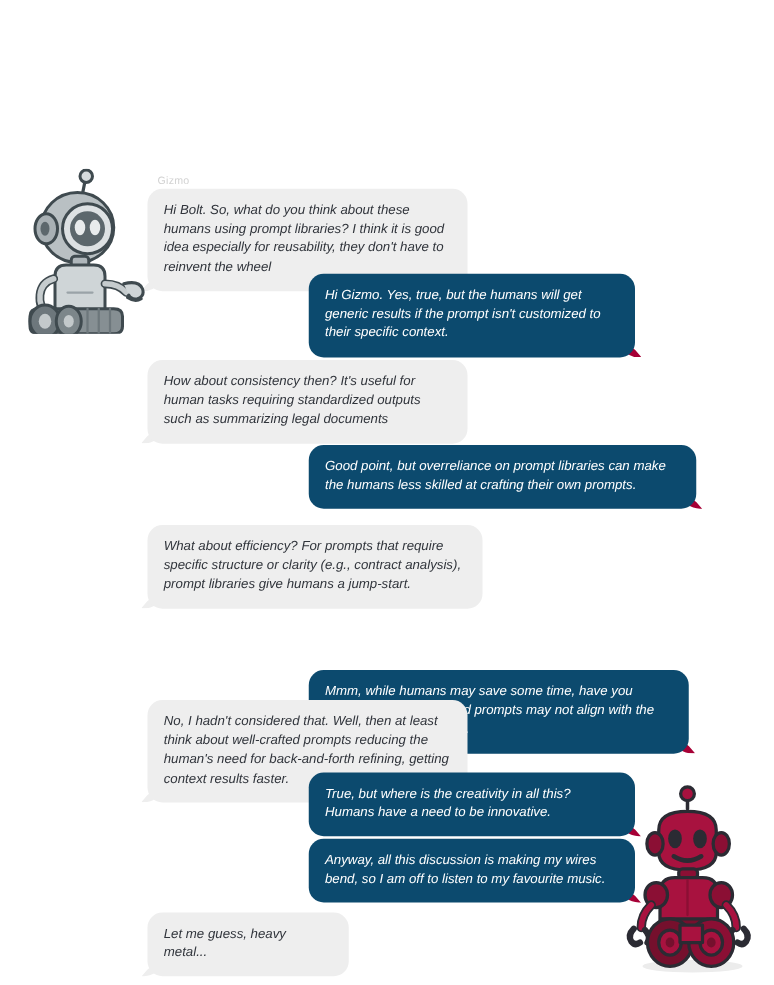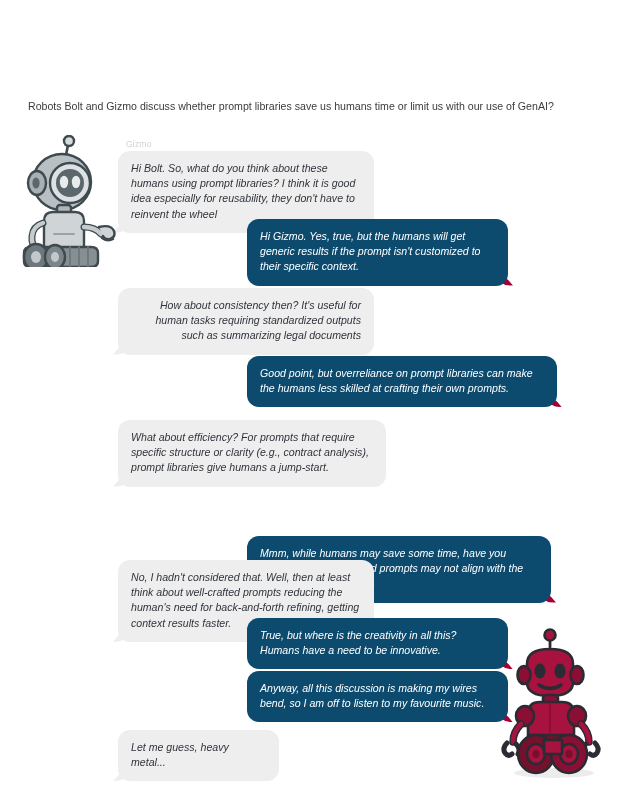--- a/index.html
+++ b/index.html
@@ -117,32 +117,31 @@
   }
   #gizmo-robot { left: 16px; top: 135px; }
   #bolt-robot  { left: 492px; top: 628px; }
 </style>
 </head>
 <body>
 
 <div class="page">
 
 
-  <div class="subtitle">Robots Bolt and Gizmo discuss whether prompt libraries save us humans time or limit us with our use of GenAI?</div>
 
   <div class="speaker-label">Gizmo</div>
 
   <div id="chat">
       <div class="bubble left" style="top: 151px; width: 256px;">
         <span class="txt">Hi Bolt. So, what do you think about these humans using prompt libraries? I think it is good idea especially for reusability, they don't have to reinvent the wheel</span>
       </div>
       <div class="bubble right" style="top: 219px; width: 261px;">
         <span class="txt">Hi Gizmo. Yes, true, but the humans will get generic results if the prompt isn't customized to their specific context.</span>
       </div>
-      <div class="bubble left" style="top: 288px; width: 256px; text-align: right;">
+      <div class="bubble left" style="top: 288px; width: 256px;">
         <span class="txt">How about consistency then? It's useful for human tasks requiring standardized outputs such as summarizing legal documents</span>
       </div>
       <div class="bubble right" style="top: 356px; width: 310px;">
         <span class="txt">Good point, but overreliance on prompt libraries can make the humans less skilled at crafting their own prompts.</span>
       </div>
       <div class="bubble left" style="top: 420px; width: 268px;">
         <span class="txt">What about efficiency? For prompts that require specific structure or clarity (e.g., contract analysis), prompt libraries give humans a jump-start.</span>
       </div>
       <div class="bubble right" style="top: 492px; width: 304px; margin-top: 44px;">
         <span class="txt">Mmm, while humans may save some time, have you considered that outdated prompts may not align with the latest model capabilities.</span>

